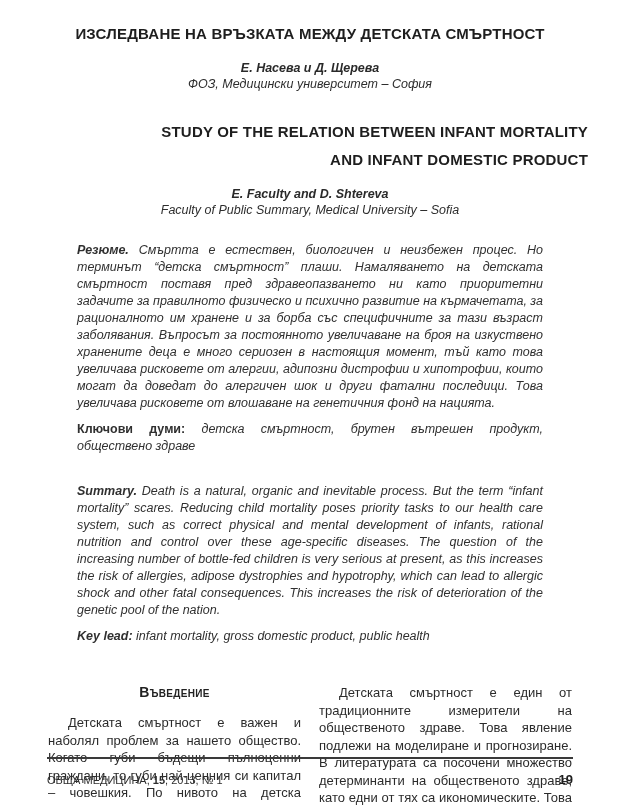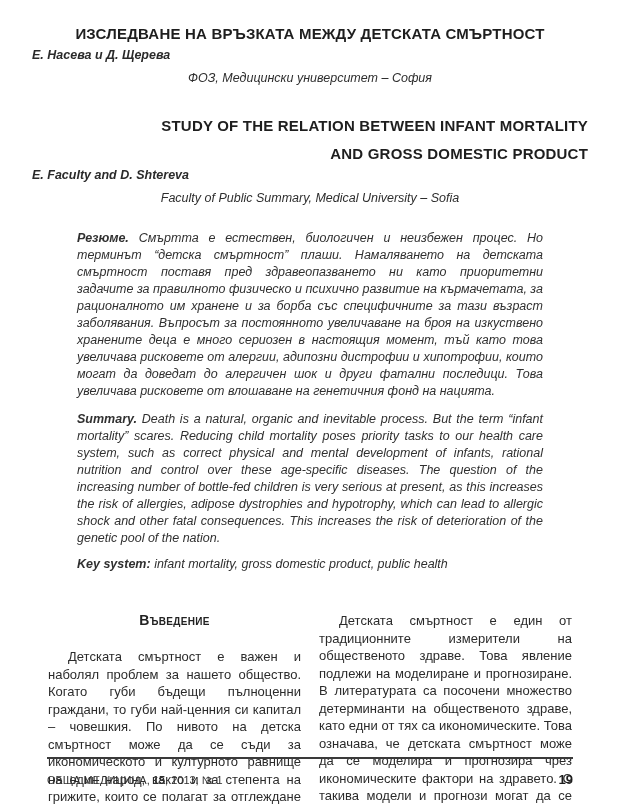--- a/index.html
+++ b/index.html
@@ -19,46 +19,47 @@
     text-align: center;
     font-weight: bold;
     font-size: 15px;
     line-height: 28px;
     color: #1e1e1e;
     letter-spacing: 0.2px;
   }
   .title-bg { padding-top: 20px; }
   .title-en { margin-top: 26px; text-align: right; }
   .authors {
-    text-align: left;
+    text-align: center;
     font-weight: bold;
     font-style: italic;
     font-size: 12.5px;
     line-height: 15px;
+    margin-top: 13px;
     color: #2a2a2a;
   }
   .affiliation {
     text-align: center;
     font-style: italic;
     font-size: 12.5px;
     line-height: 15px;
-    margin-top: 8px;
+    margin-top: 1px;
     color: #2e2e2e;
   }
   
   .abstract {
     margin: 0 45px;
     text-align: justify;
     font-style: italic;
     font-size: 12.5px;
     line-height: 17px;
     color: #303030;
   }
   .abstract-bg { margin-top: 24px; }
-  .abstract-en { margin-top: 11px; }
+  .abstract-en { margin-top: 28px; }
   .kw-line {
     margin: 9px 45px 0;
     text-align: justify;
     font-size: 12.5px;
     line-height: 17px;
     color: #303030;
   }
   .lbl-bold-italic { font-weight: bold; }
   .lbl-bold { font-weight: bold; font-style: normal; }
   .kw-italic { font-style: italic; }
@@ -70,21 +71,21 @@
   }
   .col { flex: 1; min-width: 0; }
   .intro-heading {
     text-align: center;
     font-weight: bold;
     font-variant: small-caps;
     font-size: 14px;
     line-height: 17px;
     letter-spacing: 0.3px;
     color: #222222;
-    margin-bottom: 19px;
+    margin-bottom: 13px;
   }
   .body-par {
     text-align: justify;
     text-indent: 20px;
     font-size: 13px;
     line-height: 17.5px;
     color: #2b2b2b;
   }
   
   .footer {
@@ -120,39 +121,43 @@
 
   <div class="title title-bg">
     <div>ИЗСЛЕДВАНЕ НА ВРЪЗКАТА МЕЖДУ ДЕТСКАТА СМЪРТНОСТ</div>
   </div>
 
   <div class="authors">Е. Насева и Д. Щерева</div>
   <div class="affiliation">ФОЗ, Медицински университет – София</div>
 
   <div class="title title-en">
     <div>STUDY OF THE RELATION BETWEEN INFANT MORTALITY</div>
-    <div>AND GROSS DOMESTIC PRODUCT</div>
+    <div>AND INFANT DOMESTIC PRODUCT</div>
   </div>
 
   <div class="authors">E. Faculty and D. Shtereva</div>
   <div class="affiliation">Faculty of Public Summary, Medical University – Sofia</div>
 
   <p class="abstract abstract-bg">
     <span class="lbl-bold-italic">Резюме.</span>
     <span>Смъртта е естествен, биологичен и неизбежен процес. Но терминът “детска смърт­ност” плаши. Намаляването на детската смъртност поставя пред здравеопазването ни като приоритетни задачите за правилното физическо и психично развитие на кърмачетата, за ра­ционалното им хранене и за борба със специфичните за тази възраст заболявания. Въпросът за постоянното увеличаване на броя на изкуствено хранените деца е много сериозен в настоящия момент, тъй като това увеличава рисковете от алергии, адипозни дистрофии и хипотрофии, които могат да доведат до алергичен шок и други фатални последици. Това увеличава рисковете от влошаване на генетичния фонд на нацията.</span>
   </p>
 
+  <p class="kw-line">
+    <span class="lbl-bold">Ключови думи:</span>
+    <span class="kw-italic">детска смъртност, брутен вътрешен продукт, обществено здраве</span>
+  </p>
 
   <p class="abstract abstract-en">
     <span class="lbl-bold-italic">Summary.</span>
     <span>Death is a natural, organic and inevitable process. But the term “infant mortality” scares. Reducing child mortality poses priority tasks to our health care system, such as correct physical and mental development of infants, rational nutrition and control over these age-specific diseases. The question of the increasing number of bottle-fed children is very serious at present, as this increases the risk of allergies, adipose dystrophies and hypotrophy, which can lead to allergic shock and other fatal consequences. This increases the risk of deterioration of the genetic pool of the nation.</span>
   </p>
 
   <p class="kw-line">
-    <span class="lbl-bold-italic kw-italic">Key system:</span>
+    <span class="lbl-bold-italic kw-italic">Key lead:</span>
     <span class="kw-italic">infant mortality, gross domestic product, public health</span>
   </p>
 
   <div class="columns">
     <div class="col">
       <div class="intro-heading">Въведение</div>
       <p class="body-par">Детската смъртност е важен и наболял проб­лем за нашето общество. Когато губи бъдещи пълноценни граждани, то губи най-ценния си ка­питал – човешкия. По нивото на детска смъртност може да се съди за икономическото и културното равнище на един народ, както и за степента на грижите, които се полагат за отглеждане на поко­лението му.</p>
     </div>
     <div class="col">
       <p class="body-par">Детската смъртност е един от традиционните измерители на общественото здраве. Това явление подлежи на моделиране и прогнозиране. В литера­турата са посочени множество детерминанти на об­щественото здраве, като едни от тях са икономиче­ските. Това означава, че детската смъртност може да се моделира и прогнозира чрез икономическите фактори на здравето. С такива модели и прогнози могат да се подпомогнат мениджърските решения за подобряване на общественото здраве.</p>

